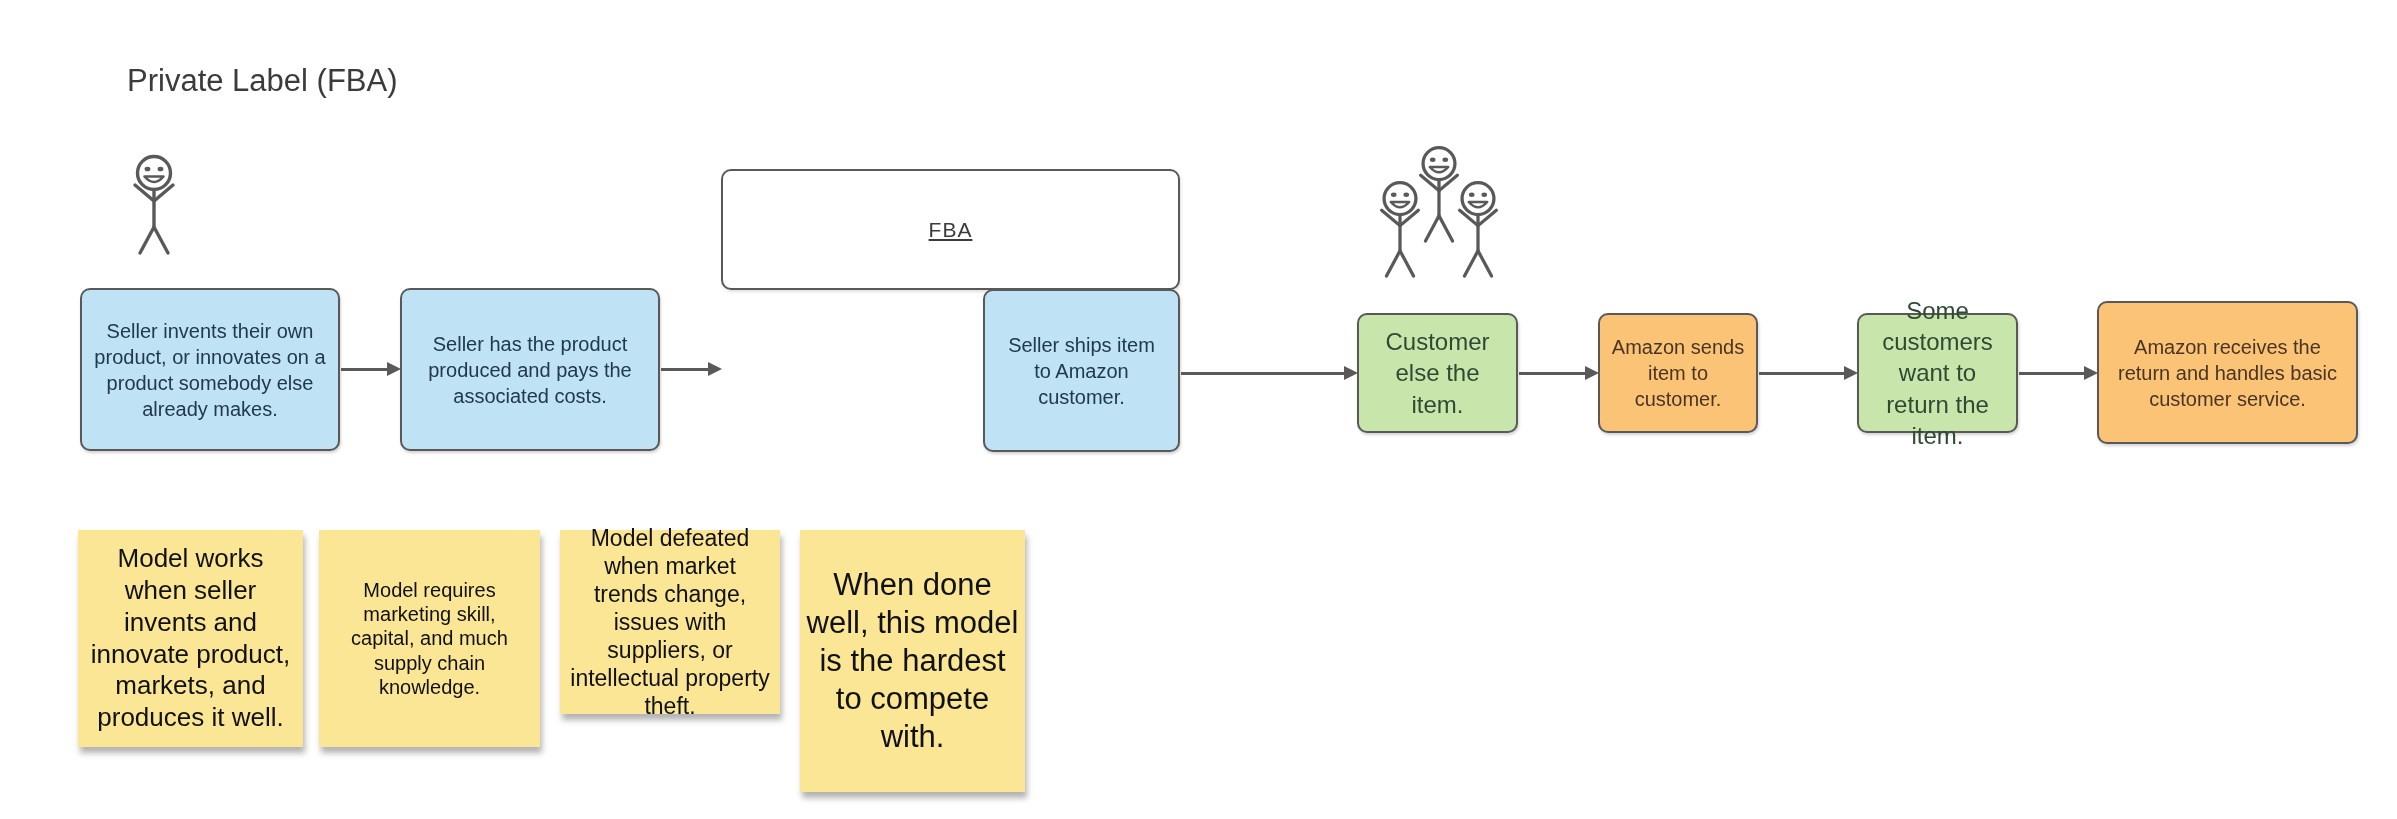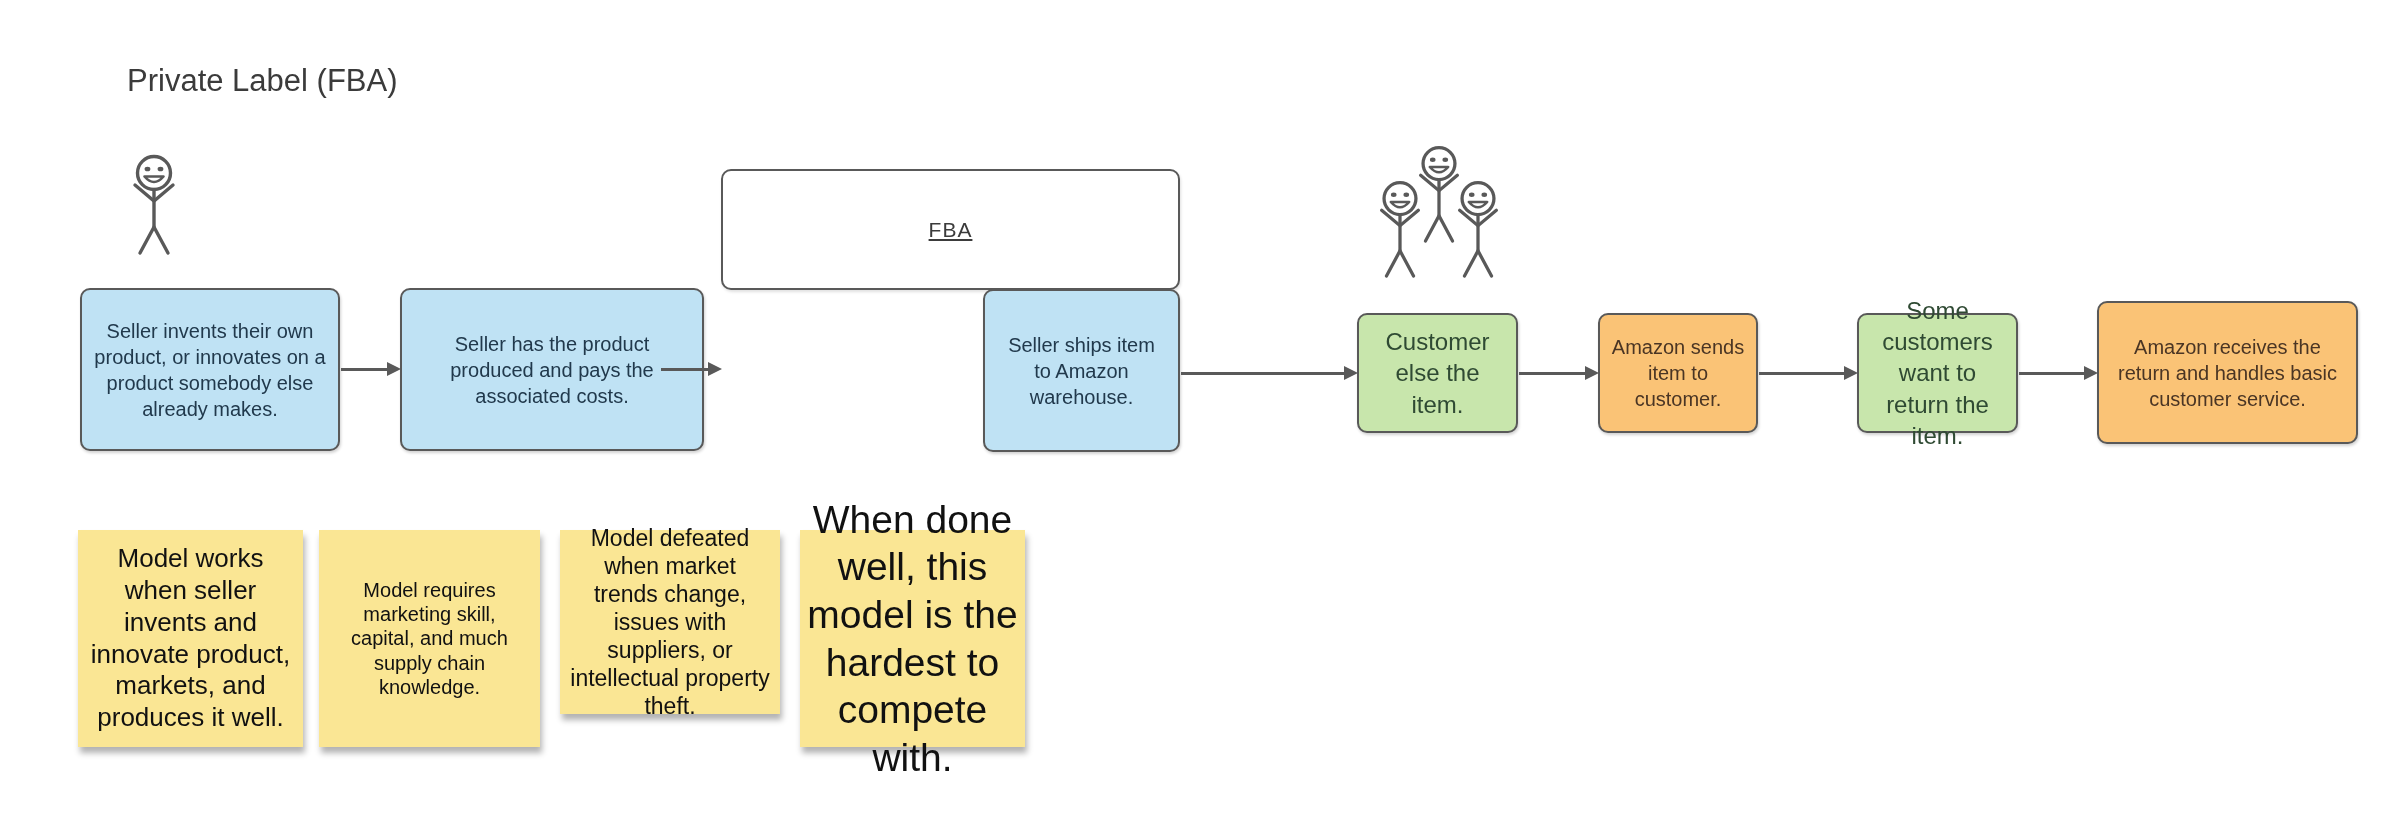--- a/index.html
+++ b/index.html
@@ -131,27 +131,27 @@
   </div>
 
   <div class="fba-container" style="left:721px; top:169px; width:459px; height:121px;">
     <span class="fba-label">FBA</span>
   </div>
 
   <div class="shape blue" style="left:80px; top:288px; width:260px; height:163px;">
     <span class="label">Seller invents their own product, or innovates on a product somebody else already makes.</span>
   </div>
 
-  <div class="shape blue" style="left:400px; top:288px; width:304px; height:163px;">
+  <div class="shape blue" style="left:400px; top:288px; width:260px; height:163px;">
     <span class="label">Seller has the product produced and pays the associated costs.</span>
   </div>
 
 
   <div class="shape blue" style="left:983px; top:289px; width:197px; height:163px;">
-    <span class="label" style="padding:6px 14px;">Seller ships item to Amazon warehouse.</span>
+    <span class="label" style="padding:6px 14px;">Seller ships item to Amazon customer.</span>
   </div>
 
   <div class="shape green" style="left:1357px; top:313px; width:161px; height:120px;">
     <span class="label">Customer else the item.</span>
   </div>
 
   <div class="shape orange" style="left:1598px; top:313px; width:160px; height:120px;">
     <span class="label">Amazon sends item to customer.</span>
   </div>
 
@@ -175,17 +175,17 @@
   </div>
 
   <div class="note" style="left:319px; top:530px; width:221px; height:217px; font-size:20px;">
     <span class="label">Model requires marketing skill, capital, and much supply chain knowledge.</span>
   </div>
 
   <div class="note" style="left:560px; top:530px; width:220px; height:184px; font-size:23px;">
     <span class="label">Model defeated when market trends change, issues with suppliers, or intellectual property theft.</span>
   </div>
 
-  <div class="note" style="left:800px; top:530px; width:225px; height:217px; font-size:39px;">
+  <div class="note" style="left:800px; top:530px; width:225px; height:262px; font-size:31px;">
     <span class="label" style="padding:8px 6px;">When done well, this model is the hardest to compete with.</span>
   </div>
 
 </div>
 
 </body></html>

